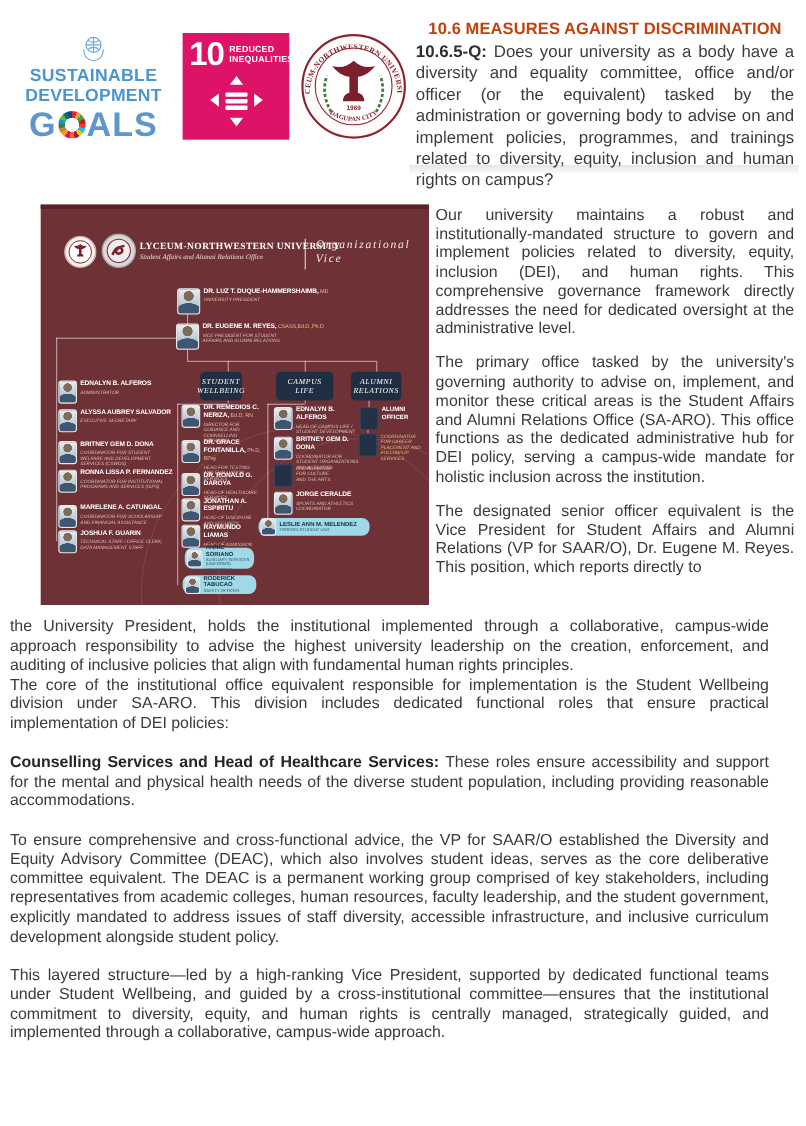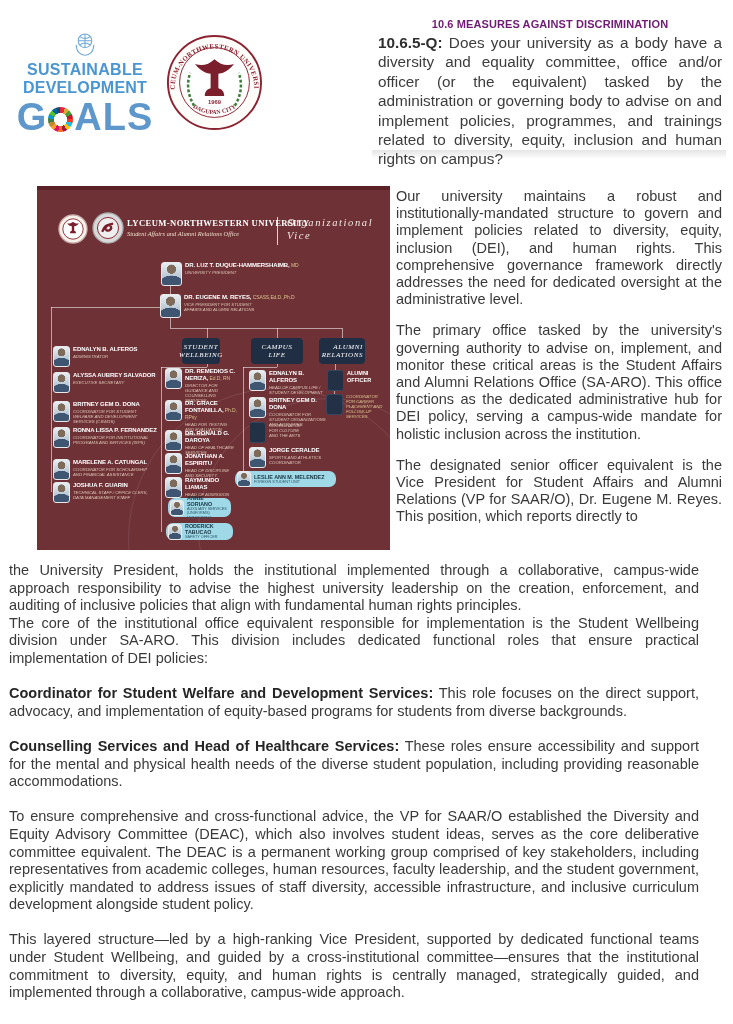--- a/index.html
+++ b/index.html
@@ -5,21 +5,21 @@
   html,body{margin:0;padding:0;background:#fff;}
   .page{position:relative;width:733px;height:1024px;background:#ffffff;overflow:hidden;
         font-family:"Liberation Sans",sans-serif;color:#3a3a3a;}
 
   
   .logos{position:absolute;left:14px;top:28px;display:flex;align-items:center;gap:10px;}
   .sdg-logo{width:142px;text-align:center;line-height:1;}
   .sdg-logo .un{display:block;margin:0 auto 2px auto;}
   .sdg-w1{font-size:16px;font-weight:bold;color:#4a96d2;letter-spacing:.3px;}
   .sdg-w2{font-size:16px;font-weight:bold;color:#4a96d2;letter-spacing:.2px;margin-top:2px;}
-  .goals-line{font-size:38px;font-weight:bold;color:#5e97cb;letter-spacing:1px;margin-top:2px;}
+  .goals-line{font-size:31px;font-weight:bold;color:#5e97cb;letter-spacing:1px;margin-top:2px;}
   .wheel{display:inline-block;width:25px;height:25px;border-radius:50%;vertical-align:-2px;margin:0 1px;
     background:
       radial-gradient(closest-side,#ffffff 51%,transparent 52%),
       conic-gradient(#e5243b 0 21deg,#dda63a 21deg 42deg,#4c9f38 42deg 64deg,#c5192d 64deg 85deg,
       #ff3a21 85deg 106deg,#26bde2 106deg 127deg,#fcc30b 127deg 148deg,#a21942 148deg 169deg,
       #fd6925 169deg 191deg,#dd1367 191deg 212deg,#fd9d24 212deg 233deg,#bf8b2e 233deg 254deg,
       #3f7e44 254deg 275deg,#0a97d9 275deg 296deg,#56c02b 296deg 318deg,#00689d 318deg 339deg,#19486a 339deg 360deg);}
   .sdg10{width:97px;height:97px;background:#dd1367;color:#fff;box-sizing:border-box;padding:7px 6px;flex:none;}
   .sdg10-top{display:flex;align-items:flex-start;gap:5px;}
   .sdg10-num{font-size:30px;font-weight:bold;line-height:26px;letter-spacing:-1px;}
@@ -28,21 +28,21 @@
   .eq-bar{position:absolute;left:14px;width:20px;height:4px;background:#fff;border-radius:1px;}
   .tri{position:absolute;width:0;height:0;}
   .t-up{left:18px;top:0;border-left:6px solid transparent;border-right:6px solid transparent;border-bottom:8px solid #fff;}
   .t-dn{left:18px;bottom:0;border-left:6px solid transparent;border-right:6px solid transparent;border-top:8px solid #fff;}
   .t-lf{left:0;top:16px;border-top:6px solid transparent;border-bottom:6px solid transparent;border-right:8px solid #fff;}
   .t-rt{right:0;top:16px;border-top:6px solid transparent;border-bottom:6px solid transparent;border-left:8px solid #fff;}
   .seal{flex:none;}
 
   
   .header-text{position:absolute;left:378px;top:18px;width:344px;}
-  .section-title{color:#701a75;font-weight:bold;font-size:11px;text-align:center;letter-spacing:.1px;}
+  .section-title{color:#c2410c;font-weight:bold;font-size:15px;text-align:center;letter-spacing:.1px;}
   .question{font-size:15.3px;line-height:19.4px;text-align:justify;color:#3c3c3c;margin-top:3px;}
   .qlabel{font-weight:bold;color:#2e2e2e;}
   .header-shadow{position:absolute;left:372px;top:150px;width:354px;height:9px;
     background:linear-gradient(180deg,rgba(0,0,0,.10),rgba(0,0,0,0));}
 
   
   .orgchart{position:absolute;left:37px;top:186px;width:353px;height:364px;background:#6e3136;
     border-top:4px solid #5a2126;overflow:hidden;box-sizing:border-box;}
   .arc-deco{position:absolute;border:1px solid rgba(255,255,255,.10);border-radius:50%;}
   .oc-brand{position:absolute;left:90px;top:28px;color:#fff;font-family:"Liberation Serif",serif;}
@@ -99,20 +99,38 @@
           <circle cx="20" cy="16" r="8.5"></circle>
           <path d="M11.5,16 H28.5 M20,7.5 V24.5 M13.5,10.5 C17,14 23,14 26.5,10.5 M13.5,21.5 C17,18 23,18 26.5,21.5"></path>
           <path d="M9,21 C9,30 14.5,34 20,34 C25.5,34 31,30 31,21"></path>
         </g>
       </svg>
       <div class="sdg-w1">SUSTAINABLE</div>
       <div class="sdg-w2">DEVELOPMENT</div>
       <div class="goals-line"><span>G</span><span class="wheel"></span><span>ALS</span></div>
     </div>
 
+    <div class="sdg10">
+      <div class="sdg10-top">
+        <div class="sdg10-num">10</div>
+        <div class="sdg10-lbl">
+          <div>REDUCED</div>
+          <div>INEQUALITIES</div>
+        </div>
+      </div>
+      <div class="eq-icon">
+        <i class="tri t-up"></i>
+          <i class="tri t-dn"></i>
+          <i class="tri t-lf"></i>
+          <i class="tri t-rt"></i>
+        <i class="eq-bar" style="top:15px"></i>
+          <i class="eq-bar" style="top:21px"></i>
+          <i class="eq-bar" style="top:27px"></i>
+      </div>
+    </div>
 
     <svg class="seal" viewBox="0 0 100 100" width="97" height="97">
       <circle cx="50" cy="50" r="48" fill="#fffdf9" stroke="#8c2332" stroke-width="2"></circle>
       <circle cx="50" cy="50" r="36" fill="#ffffff" stroke="#8c2332" stroke-width="1"></circle>
       <path id="arcTop" d="M 9,56 A 41,41 0 1 1 91,56" fill="none"></path>
       <text font-size="7" font-weight="bold" fill="#8c2332" letter-spacing="0.4" font-family="Liberation Serif,serif">
         <textPath href="#arcTop" startOffset="50%" text-anchor="middle">LYCEUM-NORTHWESTERN UNIVERSITY</textPath>
       </text>
       <path id="arcBot" d="M 14,60 A 40,40 0 0 0 86,60" fill="none"></path>
       <text font-size="6.2" font-weight="bold" fill="#8c2332" font-family="Liberation Serif,serif">
@@ -182,21 +200,21 @@
     <div class="node" style="left:123px;top:104px;width:150px;">
       <div class="photo lg"></div>
       <div class="ntext">
         <div class="nname"><span>DR. EUGENE M. REYES,</span><span class="cred"> CSASS,Ed.D.,Ph.D</span></div>
         <div class="nrole" style="width:78px;">VICE PRESIDENT FOR STUDENT AFFAIRS AND ALUMNI RELATIONS</div>
       </div>
     </div>
 
     <div class="division" style="left:145px;top:148px;width:38px;height:26px;">STUDENT WELLBEING</div>
     <div class="division" style="left:214px;top:148px;width:52px;height:26px;">CAMPUS LIFE</div>
-    <div class="division" style="left:282px;top:148px;width:46px;height:26px;text-align:right;">ALUMNI RELATIONS</div>
+    <div class="division" style="left:282px;top:148px;width:46px;height:26px;">ALUMNI RELATIONS</div>
 
     <div class="node" style="left:16px;top:156px;width:104px;">
       <div class="photo"></div>
       <div class="ntext">
           <div class="nname">EDNALYN B. ALFEROS</div>
           <div class="nrole">ADMINISTRATOR</div>
         </div>
     </div>
     <div class="node" style="left:16px;top:182px;width:104px;">
       <div class="photo"></div>
@@ -336,19 +354,18 @@
 
   <div class="right-col">
     <p>Our university maintains a robust and institutionally-mandated structure to govern and implement policies related to diversity, equity, inclusion (DEI), and human rights. This comprehensive governance framework directly addresses the need for dedicated oversight at the administrative level.</p>
     <p>The primary office tasked by the university's governing authority to advise on, implement, and monitor these critical areas is the Student Affairs and Alumni Relations Office (SA-ARO). This office functions as the dedicated administrative hub for DEI policy, serving a campus-wide mandate for holistic inclusion across the institution.</p>
     <p>The designated senior officer equivalent is the Vice President for Student Affairs and Alumni Relations (VP for SAAR/O), Dr. Eugene M. Reyes. This position, which reports directly to</p>
   </div>
 
   <div class="body-text">
     <p>the University President, holds the institutional implemented through a collaborative, campus-wide approach responsibility to advise the highest university leadership on the creation, enforcement, and auditing of inclusive policies that align with fundamental human rights principles.</p>
     <p>The core of the institutional office equivalent responsible for implementation is the Student Wellbeing division under SA-ARO. This division includes dedicated functional roles that ensure practical implementation of DEI policies:</p>
-    <p class="gap"><span class="blead">Coordinator for Student Welfare and Development Services:</span><span> This role focuses on the direct support, advocacy, and implementation of equity-based programs for students from diverse backgrounds.</span></p>
     <p class="gap"><span class="blead">Counselling Services and Head of Healthcare Services:</span><span> These roles ensure accessibility and support for the mental and physical health needs of the diverse student population, including providing reasonable accommodations.</span></p>
     <p class="gap">To ensure comprehensive and cross-functional advice, the VP for SAAR/O established the Diversity and Equity Advisory Committee (DEAC), which also involves student ideas, serves as the core deliberative committee equivalent. The DEAC is a permanent working group comprised of key stakeholders, including representatives from academic colleges, human resources, faculty leadership, and the student government, explicitly mandated to address issues of staff diversity, accessible infrastructure, and inclusive curriculum development alongside student policy.</p>
     <p class="gap">This layered structure—led by a high-ranking Vice President, supported by dedicated functional teams under Student Wellbeing, and guided by a cross-institutional committee—ensures that the institutional commitment to diversity, equity, and human rights is centrally managed, strategically guided, and implemented through a collaborative, campus-wide approach.</p>
   </div>
 
 </div>
 
 </body></html>

